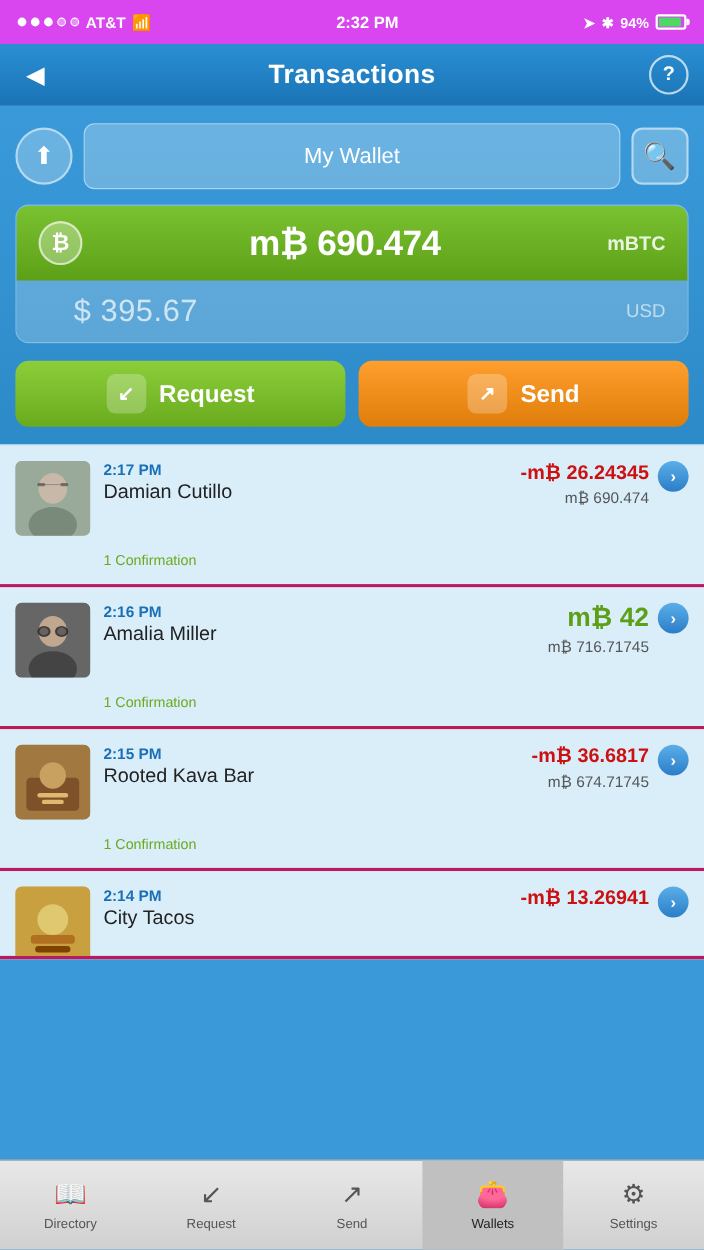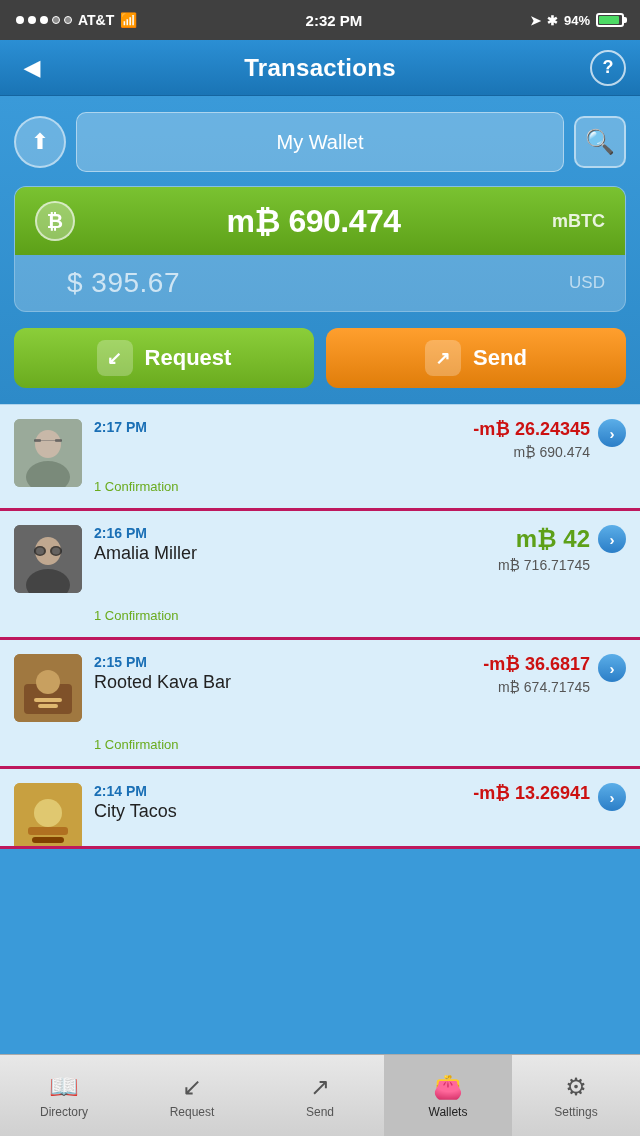--- a/index.html
+++ b/index.html
@@ -8,21 +8,21 @@
       width: 640px;
       min-height: 1136px;
       font-family: -apple-system, 'Helvetica Neue', Arial, sans-serif;
       background: #3a9ad9;
       overflow-x: hidden;
     }
 
     
     .status-bar {
       height: 40px;
-      background: #404040;
+      background: #d946ef;
       display: flex;
       align-items: center;
       justify-content: space-between;
       padding: 0 16px;
       color: white;
       font-size: 14px;
       font-weight: 600;
     }
     .status-left { display: flex; align-items: center; gap: 6px; }
     .status-dots { display: flex; gap: 4px; }
@@ -338,20 +338,21 @@
         <rect width="68" height="68" fill="#9aaa9a"></rect>
         <ellipse cx="34" cy="25" rx="13" ry="14" fill="#c8b8a8"></ellipse>
         <ellipse cx="34" cy="58" rx="22" ry="16" fill="#7a8a7a"></ellipse>
         <rect x="20" y="20" width="7" height="3" rx="1" fill="#555" opacity="0.7"></rect>
         <rect x="41" y="20" width="7" height="3" rx="1" fill="#555" opacity="0.7"></rect>
         <rect x="20" y="21" width="28" height="1" fill="#555" opacity="0.4"></rect>
       </svg>
     </div>
     <div class="tx-info">
       <div class="tx-time">2:17 PM</div>
+      <div class="tx-name">Damian Cutillo</div>
       <div class="tx-confirm">1 Confirmation</div>
     </div>
     <div class="tx-right">
       <span class="tx-amount-neg">-m₿ 26.24345</span>
       <span class="tx-balance">m₿  690.474</span>
     </div>
     <div class="tx-chevron">›</div>
   </div>
 
   <div class="tx-item">

